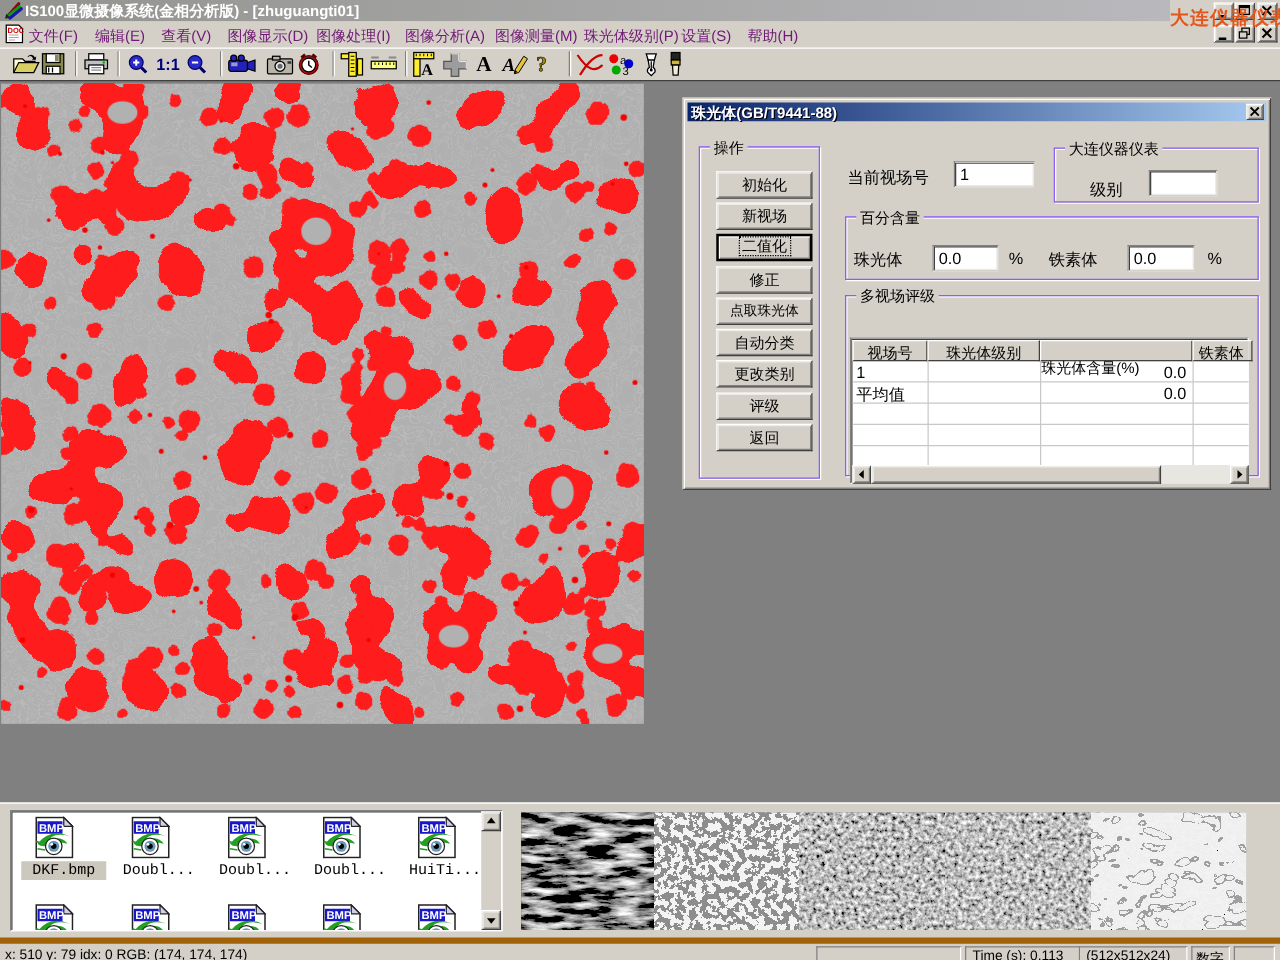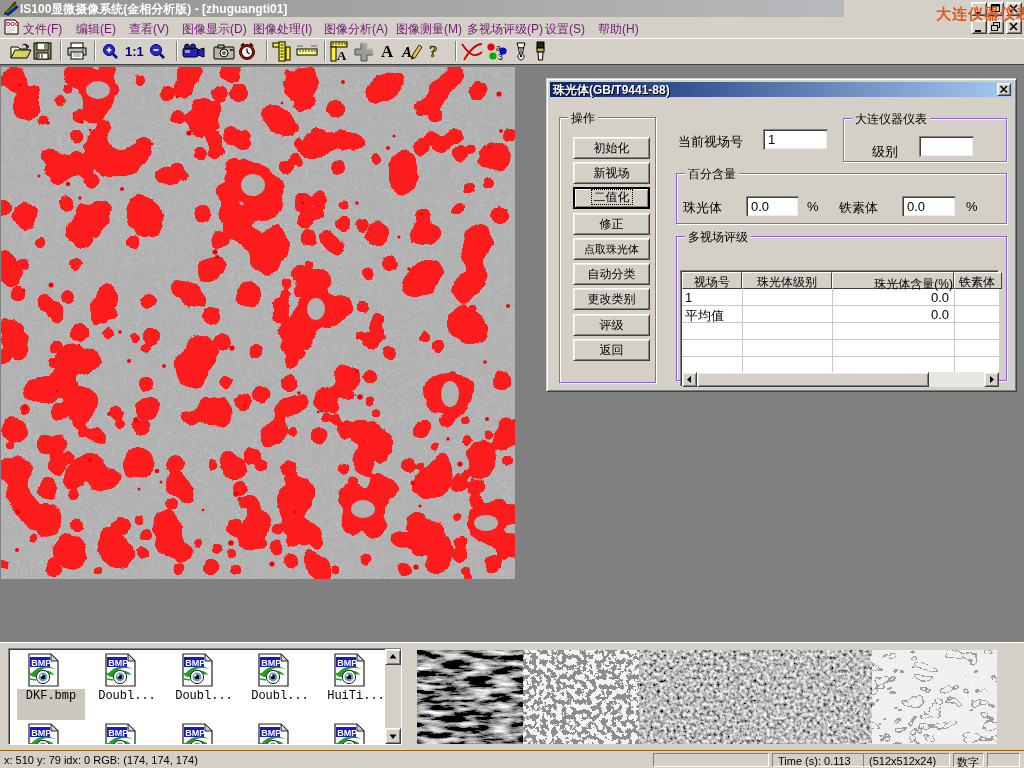--- a/index.html
+++ b/index.html
@@ -1,26 +1,26 @@
 <!DOCTYPE html>
 <html><head><meta charset="utf-8"><style>
 *{margin:0;padding:0;box-sizing:border-box}
 html,body{width:1024px;height:768px;overflow:hidden;font-family:"Liberation Sans",sans-serif;background:#d4d0c8}
 .abs{position:absolute}
-#titlebar{position:absolute;left:0;top:0;width:844px;height:17px;background:linear-gradient(to right,#92928e,#b9b9bd);}
+#titlebar{position:absolute;left:0;top:0;width:936px;height:17px;background:linear-gradient(to right,#92928e,#b9b9bd);}
 #titletext{position:absolute;left:20px;top:1px;font-size:12px;font-weight:bold;color:#fff;letter-spacing:0px;white-space:nowrap}
 .wbtn{position:absolute;width:16px;height:14px;background:#d4d0c8;border:1px solid;border-color:#fff #404040 #404040 #fff;box-shadow:inset 1px 1px 0 #ecebe5,inset -1px -1px 0 #808080;font-size:9px;text-align:center;color:#000}
 #menubar{position:absolute;left:0;top:17px;width:1024px;height:21px;background:#d4d0c8}
 .mi{position:absolute;top:4px;font-size:12px;color:#701a75;white-space:nowrap}
 #toolbar{position:absolute;left:0;top:38px;width:1024px;height:26px;background:#d4d0c8;border-top:1px solid #fff}
 #work{position:absolute;left:0;top:64px;width:1024px;height:578px;background:#808080;border-top:1px solid #404040}
 #img{position:absolute;left:1px;top:2px;width:514px;height:512px;background:#aeaeae}
 #bottom{position:absolute;left:0;top:642px;width:1024px;height:108px;background:#d4d0c8;border-top:1px solid #fff}
 #listbox{position:absolute;left:8px;top:5px;width:394px;height:97px;background:#fff;overflow:hidden;border:1px solid;border-color:#808080 #fff #fff #808080;box-shadow:inset 1px 1px 0 #404040}
-#status{position:absolute;left:0;top:750px;width:1024px;height:18px;background:#d4d0c8;border-top:1px solid #a16207;font-size:11px;color:#000}
+#status{position:absolute;left:0;top:750px;width:1024px;height:18px;background:#d4d0c8;border-top:5px solid #a16207;font-size:11px;color:#000}
 .sfield{position:absolute;top:2px;height:14px;border:1px solid;border-color:#808080 #fff #fff #808080;font-size:11px;padding-top:1px}
 .gb{position:absolute;border:1px solid #8b5cf6;box-shadow:inset 1px 1px 0 #fff, 1px 1px 0 #fff}
 .gbcap{position:absolute;top:-8px;left:8px;background:#d4d0c8;font-size:12px;padding:0 3px;color:#000;white-space:nowrap}
 .btn{position:absolute;left:13px;width:77px;height:22px;background:#d4d0c8;border:1px solid;border-color:#fff #404040 #404040 #fff;box-shadow:inset 1px 1px 0 #ecebe5,inset -1px -1px 0 #808080;font-size:12px;color:#000;text-align:center;line-height:20px;white-space:nowrap}
 .inp{position:absolute;background:#fff;border:1px solid;border-color:#808080 #d4d0c8 #d4d0c8 #808080;box-shadow:inset 1px 1px 0 #404040,inset -1px -1px 0 #ececec;font-size:13px;color:#000;padding:2px 0 0 4px}
 .lbl{position:absolute;font-size:13px;color:#000;white-space:nowrap}
 </style></head><body>
 <div id="titlebar">
  <svg class="abs" style="left:3px;top:1px" width="16" height="15" viewBox="0 0 16 15">
   <g stroke-linecap="round" stroke-width="2.6">
@@ -48,21 +48,21 @@
   <text x="2" y="7" font-size="6" font-weight="bold" fill="#c00" font-family="Liberation Sans">DOC</text>
   <path d="M3 9h8M3 11h8M3 13h5" stroke="#c99" stroke-width="0.8"></path>
  </svg>
  <span class="mi" style="left:23px">文件(F)</span>
  <span class="mi" style="left:76px">编辑(E)</span>
  <span class="mi" style="left:129px">查看(V)</span>
  <span class="mi" style="left:182px">图像显示(D)</span>
  <span class="mi" style="left:253px">图像处理(I)</span>
  <span class="mi" style="left:324px">图像分析(A)</span>
  <span class="mi" style="left:396px">图像测量(M)</span>
- <span class="mi" style="left:467px">多视场评级(P)</span>
+ <span class="mi" style="left:467px">珠光体级别(P)</span>
  <span class="mi" style="left:545px">设置(S)</span>
  <span class="mi" style="left:598px">帮助(H)</span>
  <div class="wbtn" style="left:971px;top:3px"><svg width="14" height="12">
         <rect x="3" y="9" width="6" height="2" fill="#000"></rect>
       </svg></div>
  <div class="wbtn" style="left:988px;top:3px"><svg width="14" height="12">
         <rect x="4.5" y="1.5" width="6" height="5" fill="none" stroke="#000"></rect>
         <rect x="2.5" y="4.5" width="6" height="5" fill="#d4d0c8" stroke="#000"></rect>
       </svg></div>
  <div class="wbtn" style="left:1006px;top:3px"><svg width="14" height="12">
@@ -746,21 +746,21 @@
   <div class="lbl" style="left:289px;top:25px">%</div>
  </div>
 
  <div class="gb" style="left:129px;top:157px;width:331px;height:145px">
   <span class="gbcap">多视场评级</span>
   <div class="abs" style="left:3px;top:33px;width:319px;height:117px;background:#fff;border:1px solid;border-color:#808080 #fff #fff #808080;box-shadow:inset 1px 1px 0 #404040">
 
    <div class="abs" style="left:1px;top:1px;width:317px;height:17px;background:#d4d0c8;font-size:12px">
      <div class="abs" style="left:0;top:0;width:60px;height:17px;border:1px solid;border-color:#fff #404040 #404040 #fff;text-align:center;padding-top:1px">视场号</div>
      <div class="abs" style="left:60px;top:0;width:90px;height:17px;border:1px solid;border-color:#fff #404040 #404040 #fff;text-align:center;padding-top:1px">珠光体级别</div>
-     <div class="abs" style="left:150px;top:0;width:122px;height:17px;border:1px solid;border-color:#fff #404040 #404040 #fff;text-align:right;padding-top:3px">珠光体含量(%)</div>
+     <div class="abs" style="left:150px;top:0;width:122px;height:17px;border:1px solid;border-color:#fff #404040 #404040 #fff;text-align:left;padding-top:13px">珠光体含量(%)</div>
      <div class="abs" style="left:272px;top:0;width:48px;height:17px;border:1px solid;border-color:#fff #404040 #404040 #fff;text-align:left;padding:1px 0 0 4px">铁素体</div>
    </div>
 
    <svg class="abs" style="left:1px;top:18px" width="317" height="83">
     <g stroke="#c8c8c8">
               <path d="M0 16.5 h317 M0 33.5 h317 M0 50.5 h317 M0 67.5 h317"></path>
     <path d="M60.5 0 v83 M150.5 0 v83 M272.5 0 v83"></path>
             </g>
    </svg>
    <div class="abs" style="left:4px;top:19px;font-size:13px">1</div>
@@ -834,21 +834,21 @@
       </svg>
  <svg class="abs" style="left:172px;top:4px" width="32" height="34">
         <use href="#bmpicon"></use>
       </svg>
  <svg class="abs" style="left:248px;top:4px" width="32" height="34">
         <use href="#bmpicon"></use>
       </svg>
  <svg class="abs" style="left:324px;top:4px" width="32" height="34">
         <use href="#bmpicon"></use>
       </svg>
- <div class="abs" style="left:8px;top:40px;width:68px;height:31px;background:#cdc8bd;font-family:'Liberation Mono',monospace;font-size:12px;text-align:center">DKF.bmp</div>
+ <div class="abs" style="left:8px;top:40px;width:68px;height:15px;background:#cdc8bd;font-family:'Liberation Mono',monospace;font-size:12px;text-align:center">DKF.bmp</div>
  <div class="abs" style="left:84px;top:40px;width:68px;height:15px;font-family:'Liberation Mono',monospace;font-size:12px;text-align:center">Doubl...</div>
  <div class="abs" style="left:161px;top:40px;width:68px;height:15px;font-family:'Liberation Mono',monospace;font-size:12px;text-align:center">Doubl...</div>
  <div class="abs" style="left:237px;top:40px;width:68px;height:15px;font-family:'Liberation Mono',monospace;font-size:12px;text-align:center">Doubl...</div>
  <div class="abs" style="left:313px;top:40px;width:68px;height:15px;font-family:'Liberation Mono',monospace;font-size:12px;text-align:center">HuiTi...</div>
  <svg class="abs" style="left:18px;top:74px" width="32" height="34">
         <use href="#bmpicon"></use>
       </svg>
  <svg class="abs" style="left:95px;top:74px" width="32" height="34">
         <use href="#bmpicon"></use>
       </svg>

